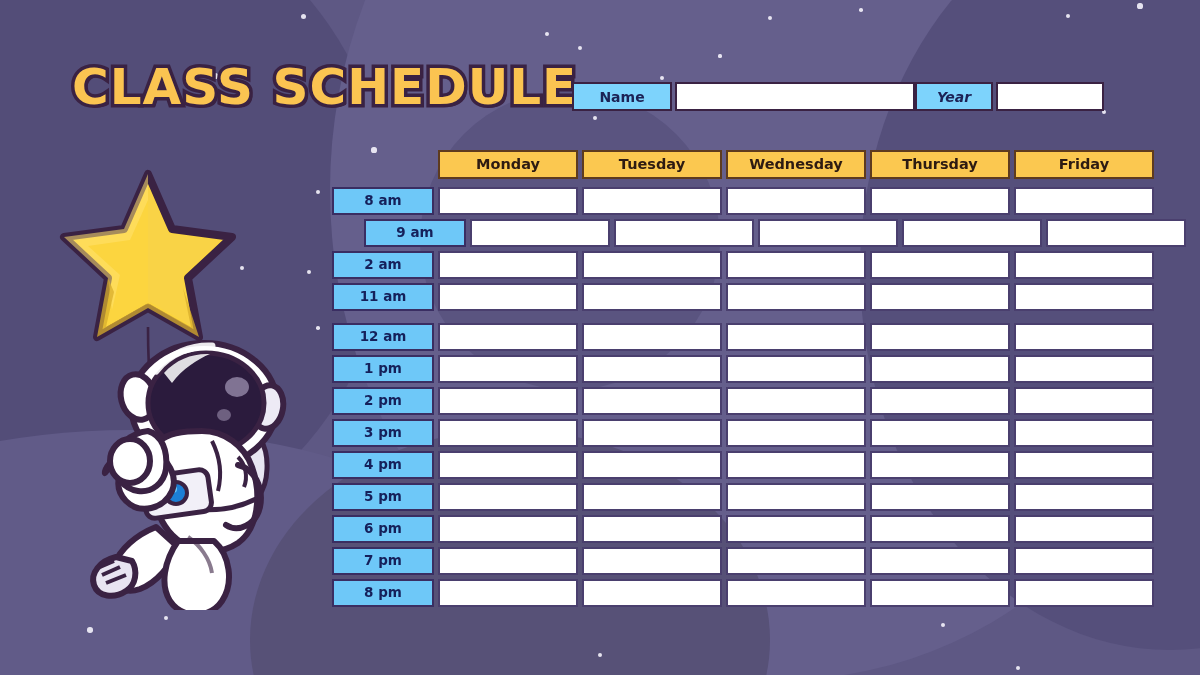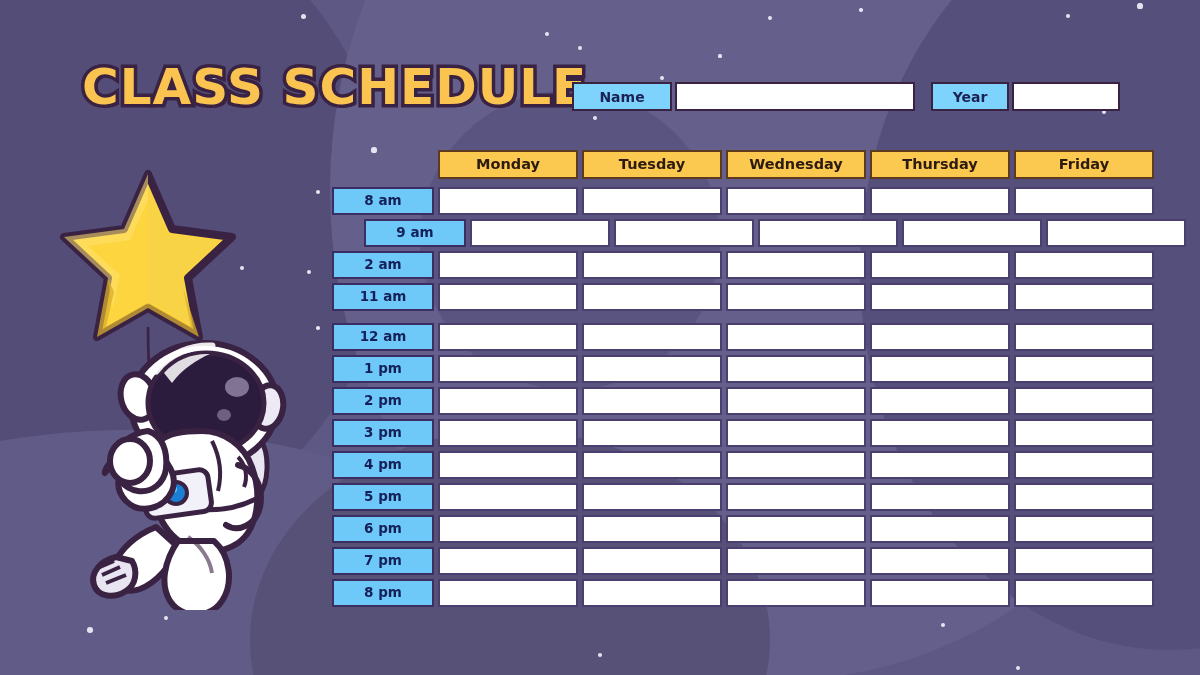--- a/index.html
+++ b/index.html
@@ -61,21 +61,21 @@
   .star-dot {
     position: absolute;
     background: #F2F0FA;
     border-radius: 50%;
     opacity: .92;
   }
 
   
   #title {
     position: absolute;
-    left: 82px; top: 58px;
+    left: 72px; top: 58px;
     font-family: "DejaVu Sans", "Liberation Sans", sans-serif;
     font-size: 50px;
     font-weight: 700;
     letter-spacing: 1px;
     color: #FBC451;
     -webkit-text-stroke: 7px #3A2243;
     paint-order: stroke fill;
     text-shadow: 3px 3px 0 #3A2243;
     white-space: nowrap;
   }
@@ -99,21 +99,21 @@
     align-items: center;
     justify-content: center;
   }
   .meta-input {
     height: 29px;
     background: #FFFFFF;
     border: 2px solid #3A2243;
   }
   #name-label  { width: 100px; }
   #name-input  { width: 240px; margin-left: 3px; }
-  #year-label  { width: 78px;  margin-left: 16px; }
+  #year-label  { width: 78px;  margin-left: 0; font-style: italic; }
   #year-input  { width: 108px; margin-left: 3px; }
 
   
   #schedule {
     position: absolute;
     left: 332px; top: 150px;
     display: flex;
     flex-direction: column;
     gap: 4px;
   }

